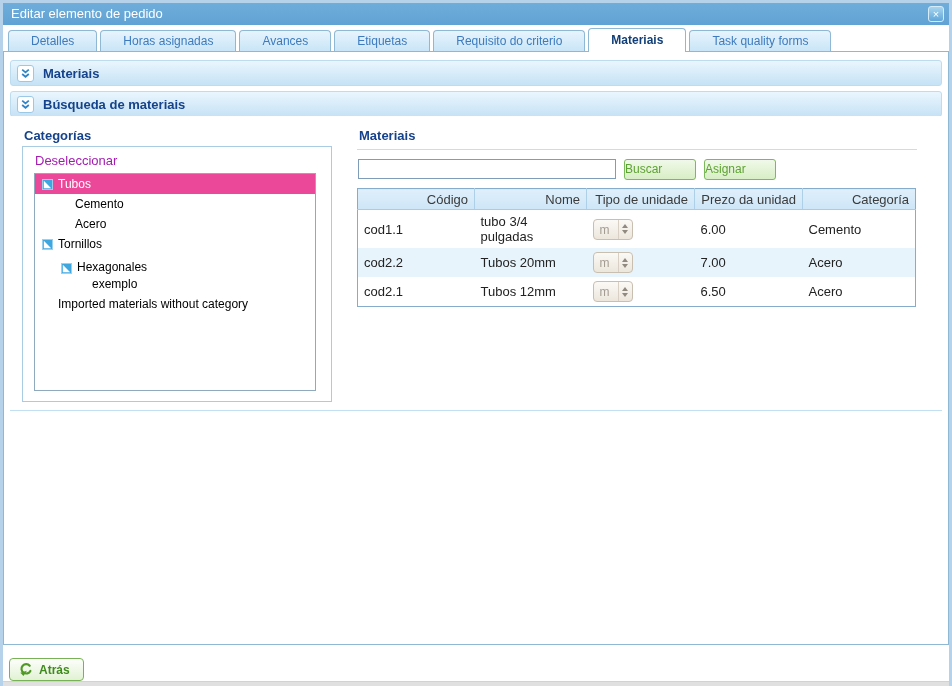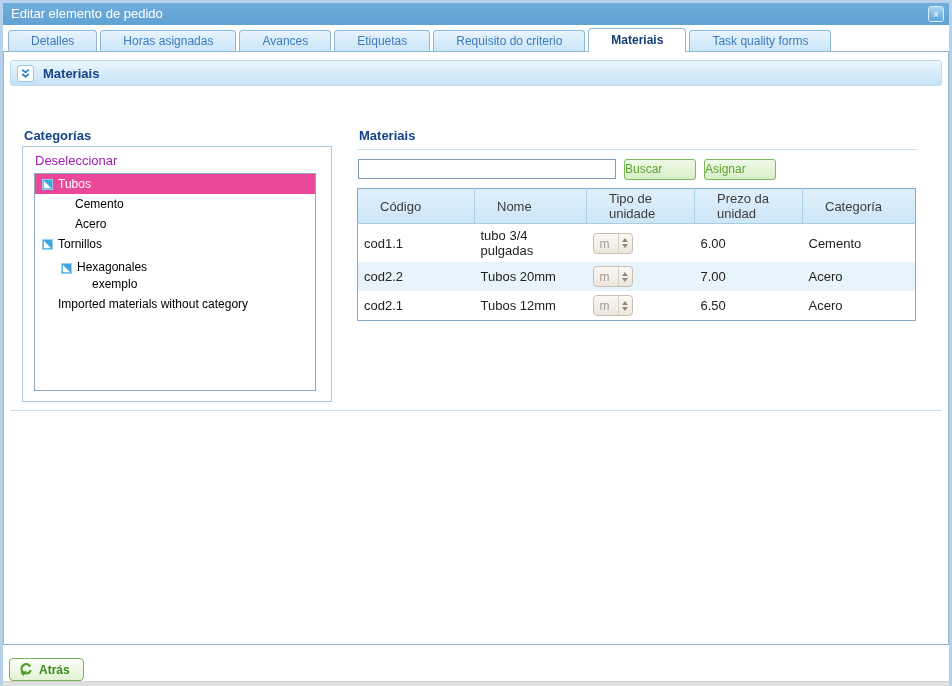--- a/index.html
+++ b/index.html
@@ -135,22 +135,22 @@
   .btn-asignar { left: 347px; }
 
   .mat-table {
     position: absolute; left: 0; top: 72px; width: 558px;
     border-collapse: collapse; table-layout: fixed;
     border: 1px solid #85adcb;
     font-size: 13px;
   }
   .mat-table th {
     background: linear-gradient(180deg, #e0effb, #cde6f7);
-    font-weight: normal; color: #3b3b3b; text-align: left;
-    height: 21px; padding: 2px 22px;
+    font-weight: normal; color: #3b3b3b; text-align: right;
+    height: 21px; padding: 2px 6px;
     border-bottom: 1px solid #a9cce3;
     margin-top: 20px;
   }
   .mat-table th + th { border-left: 1px solid #aecfe8; }
   .mat-table td { padding: 4px 6px; color: #222; vertical-align: middle; }
   .mat-table tr.alt td { background: #e8f4fc; }
 
   
   .spinner {
     display: inline-flex; width: 40px; height: 21px;
@@ -206,20 +206,29 @@
     <div class="collapse-header h1">
       <span class="chev-box">
         <svg width="11" height="11" viewBox="0 0 10 10">
             <path d="M2 1.5 L5 4 L8 1.5" fill="none" stroke="#2e84c8" stroke-width="1.6"></path>
             <path d="M2 5.5 L5 8 L8 5.5" fill="none" stroke="#2e84c8" stroke-width="1.6"></path>
           </svg>
       </span>
       <span class="collapse-title">Materiais</span>
     </div>
 
+    <div class="collapse-header h2">
+      <span class="chev-box">
+        <svg width="11" height="11" viewBox="0 0 10 10">
+            <path d="M2 1.5 L5 4 L8 1.5" fill="none" stroke="#2e84c8" stroke-width="1.6"></path>
+            <path d="M2 5.5 L5 8 L8 5.5" fill="none" stroke="#2e84c8" stroke-width="1.6"></path>
+          </svg>
+      </span>
+      <span class="collapse-title">Búsqueda de materiais</span>
+    </div>
 
     <div class="search-body">
 
       <div class="section-heading cat-heading">Categorías</div>
       <div class="cat-box">
         <a class="deselect-link">Deseleccionar</a>
         <div class="tree">
 
           <div class="trow ind-a sel">
             <span class="texp">

